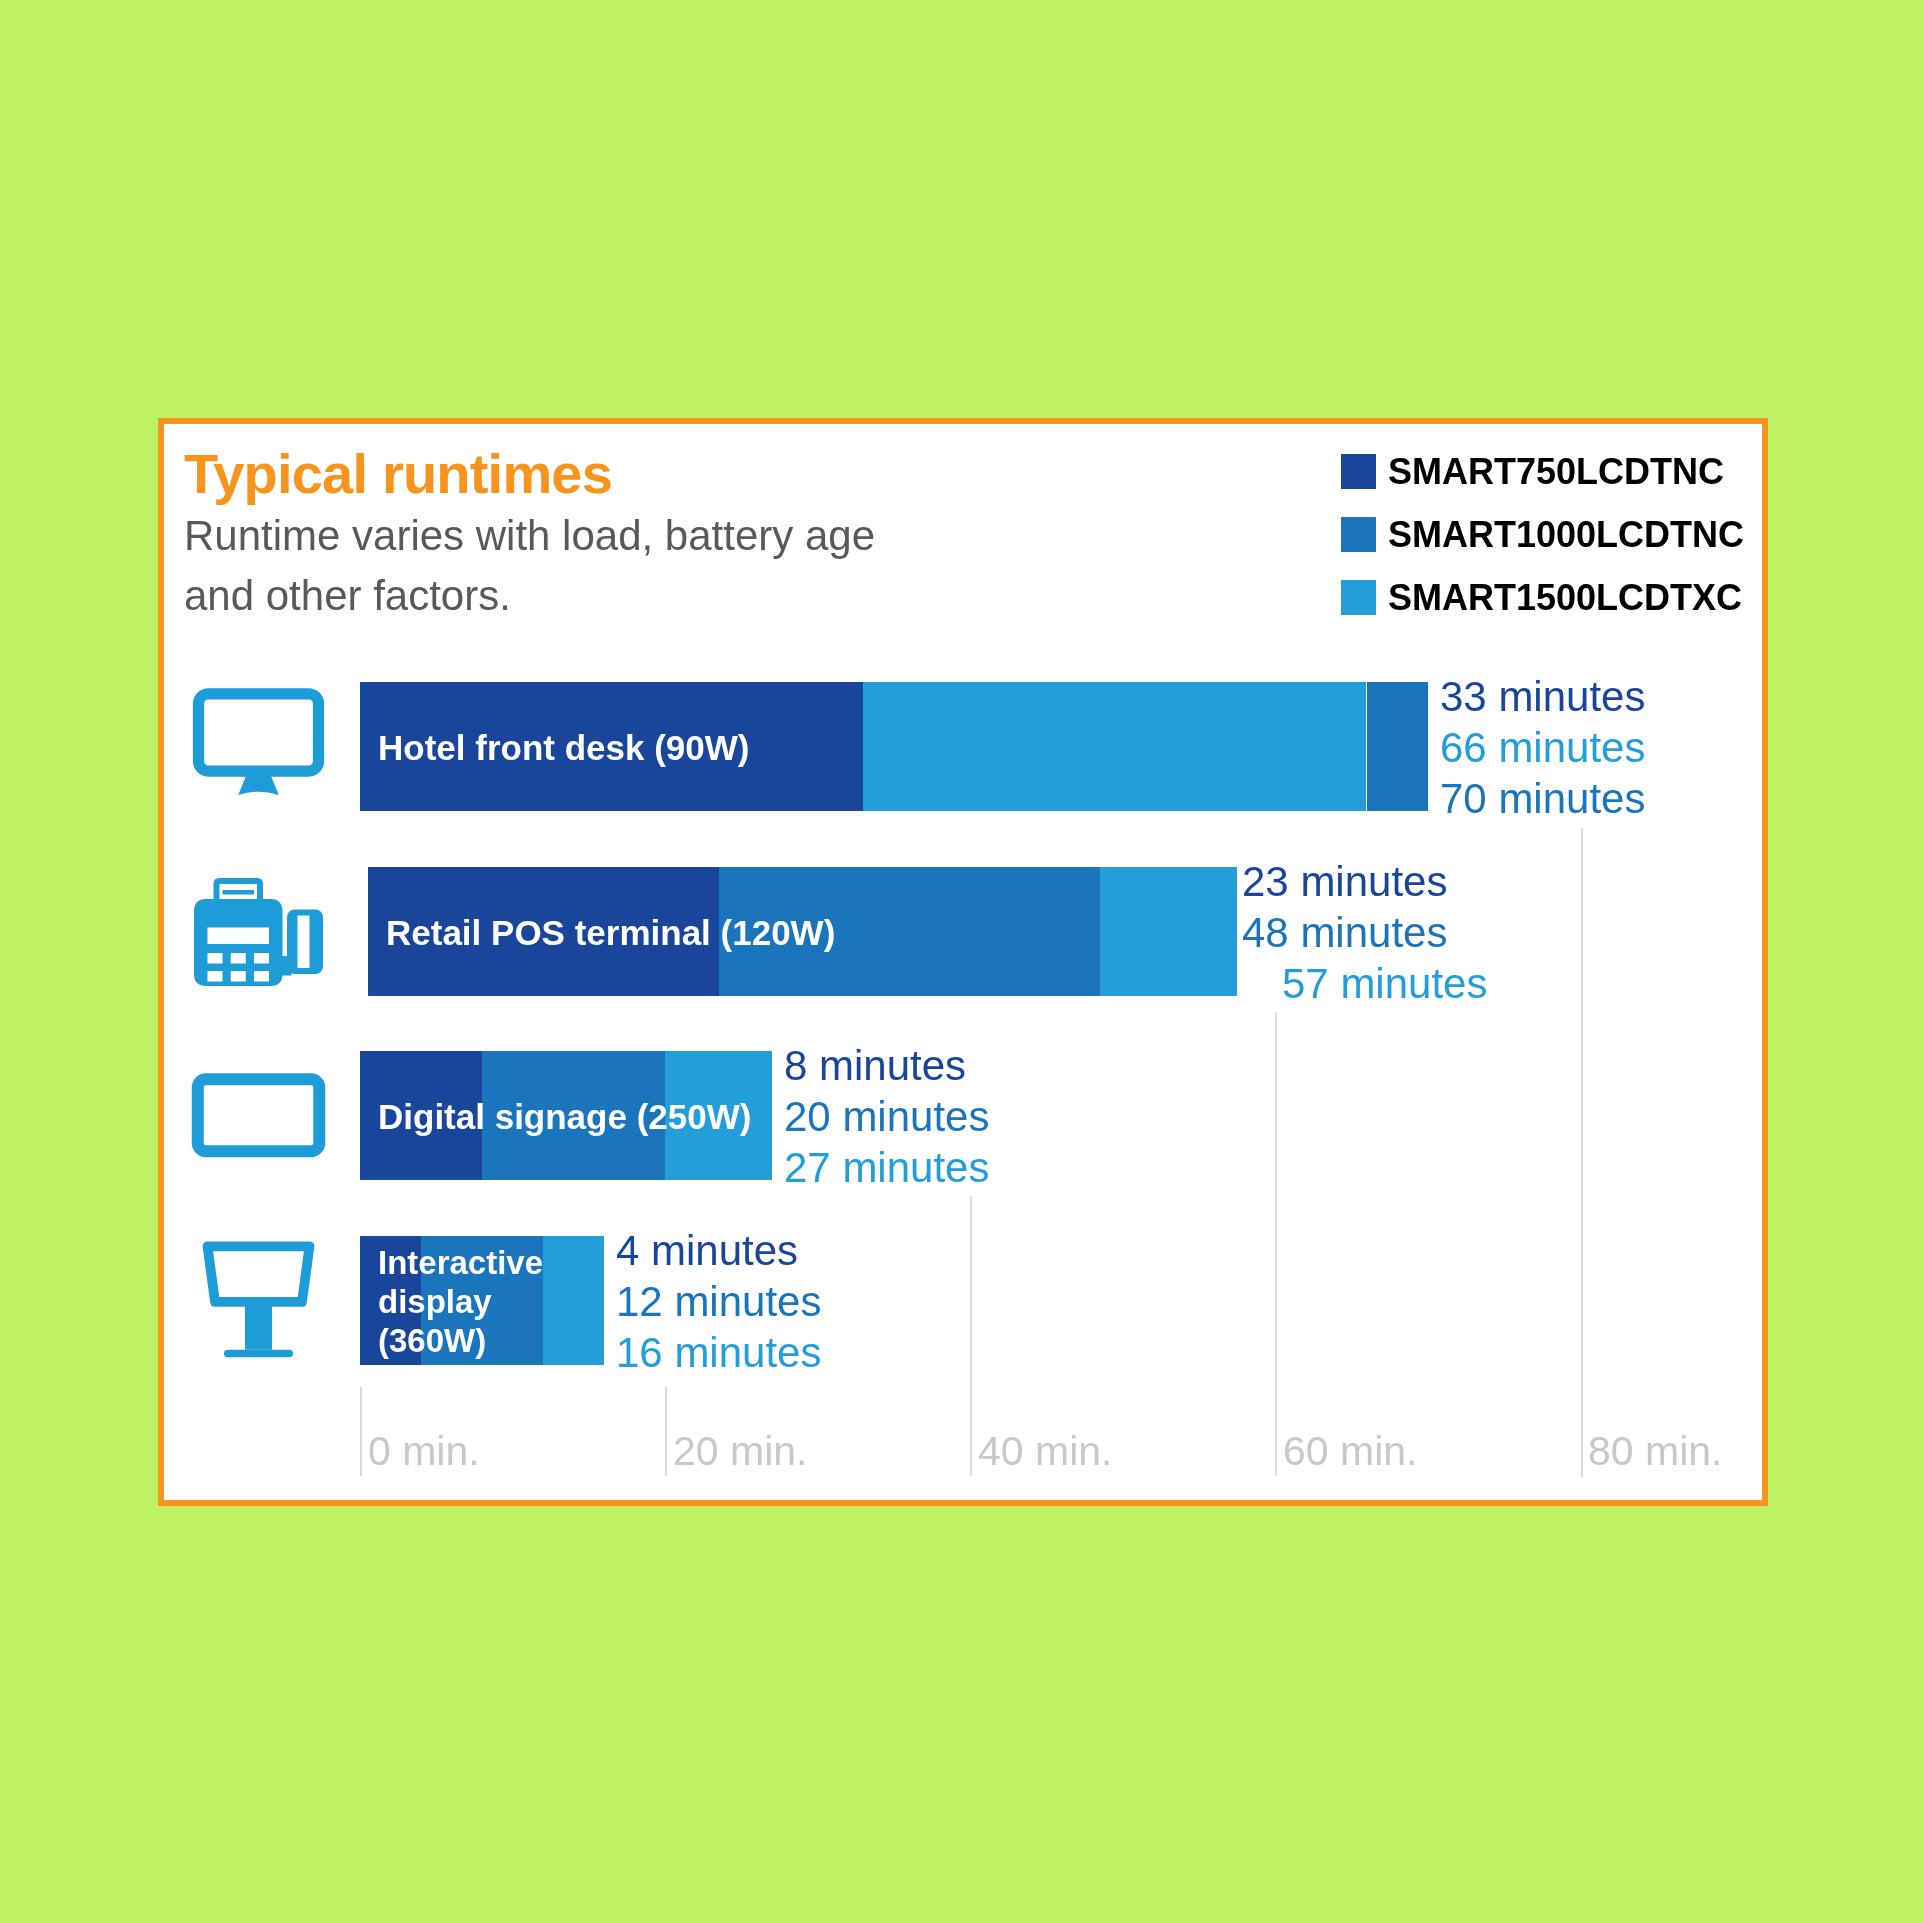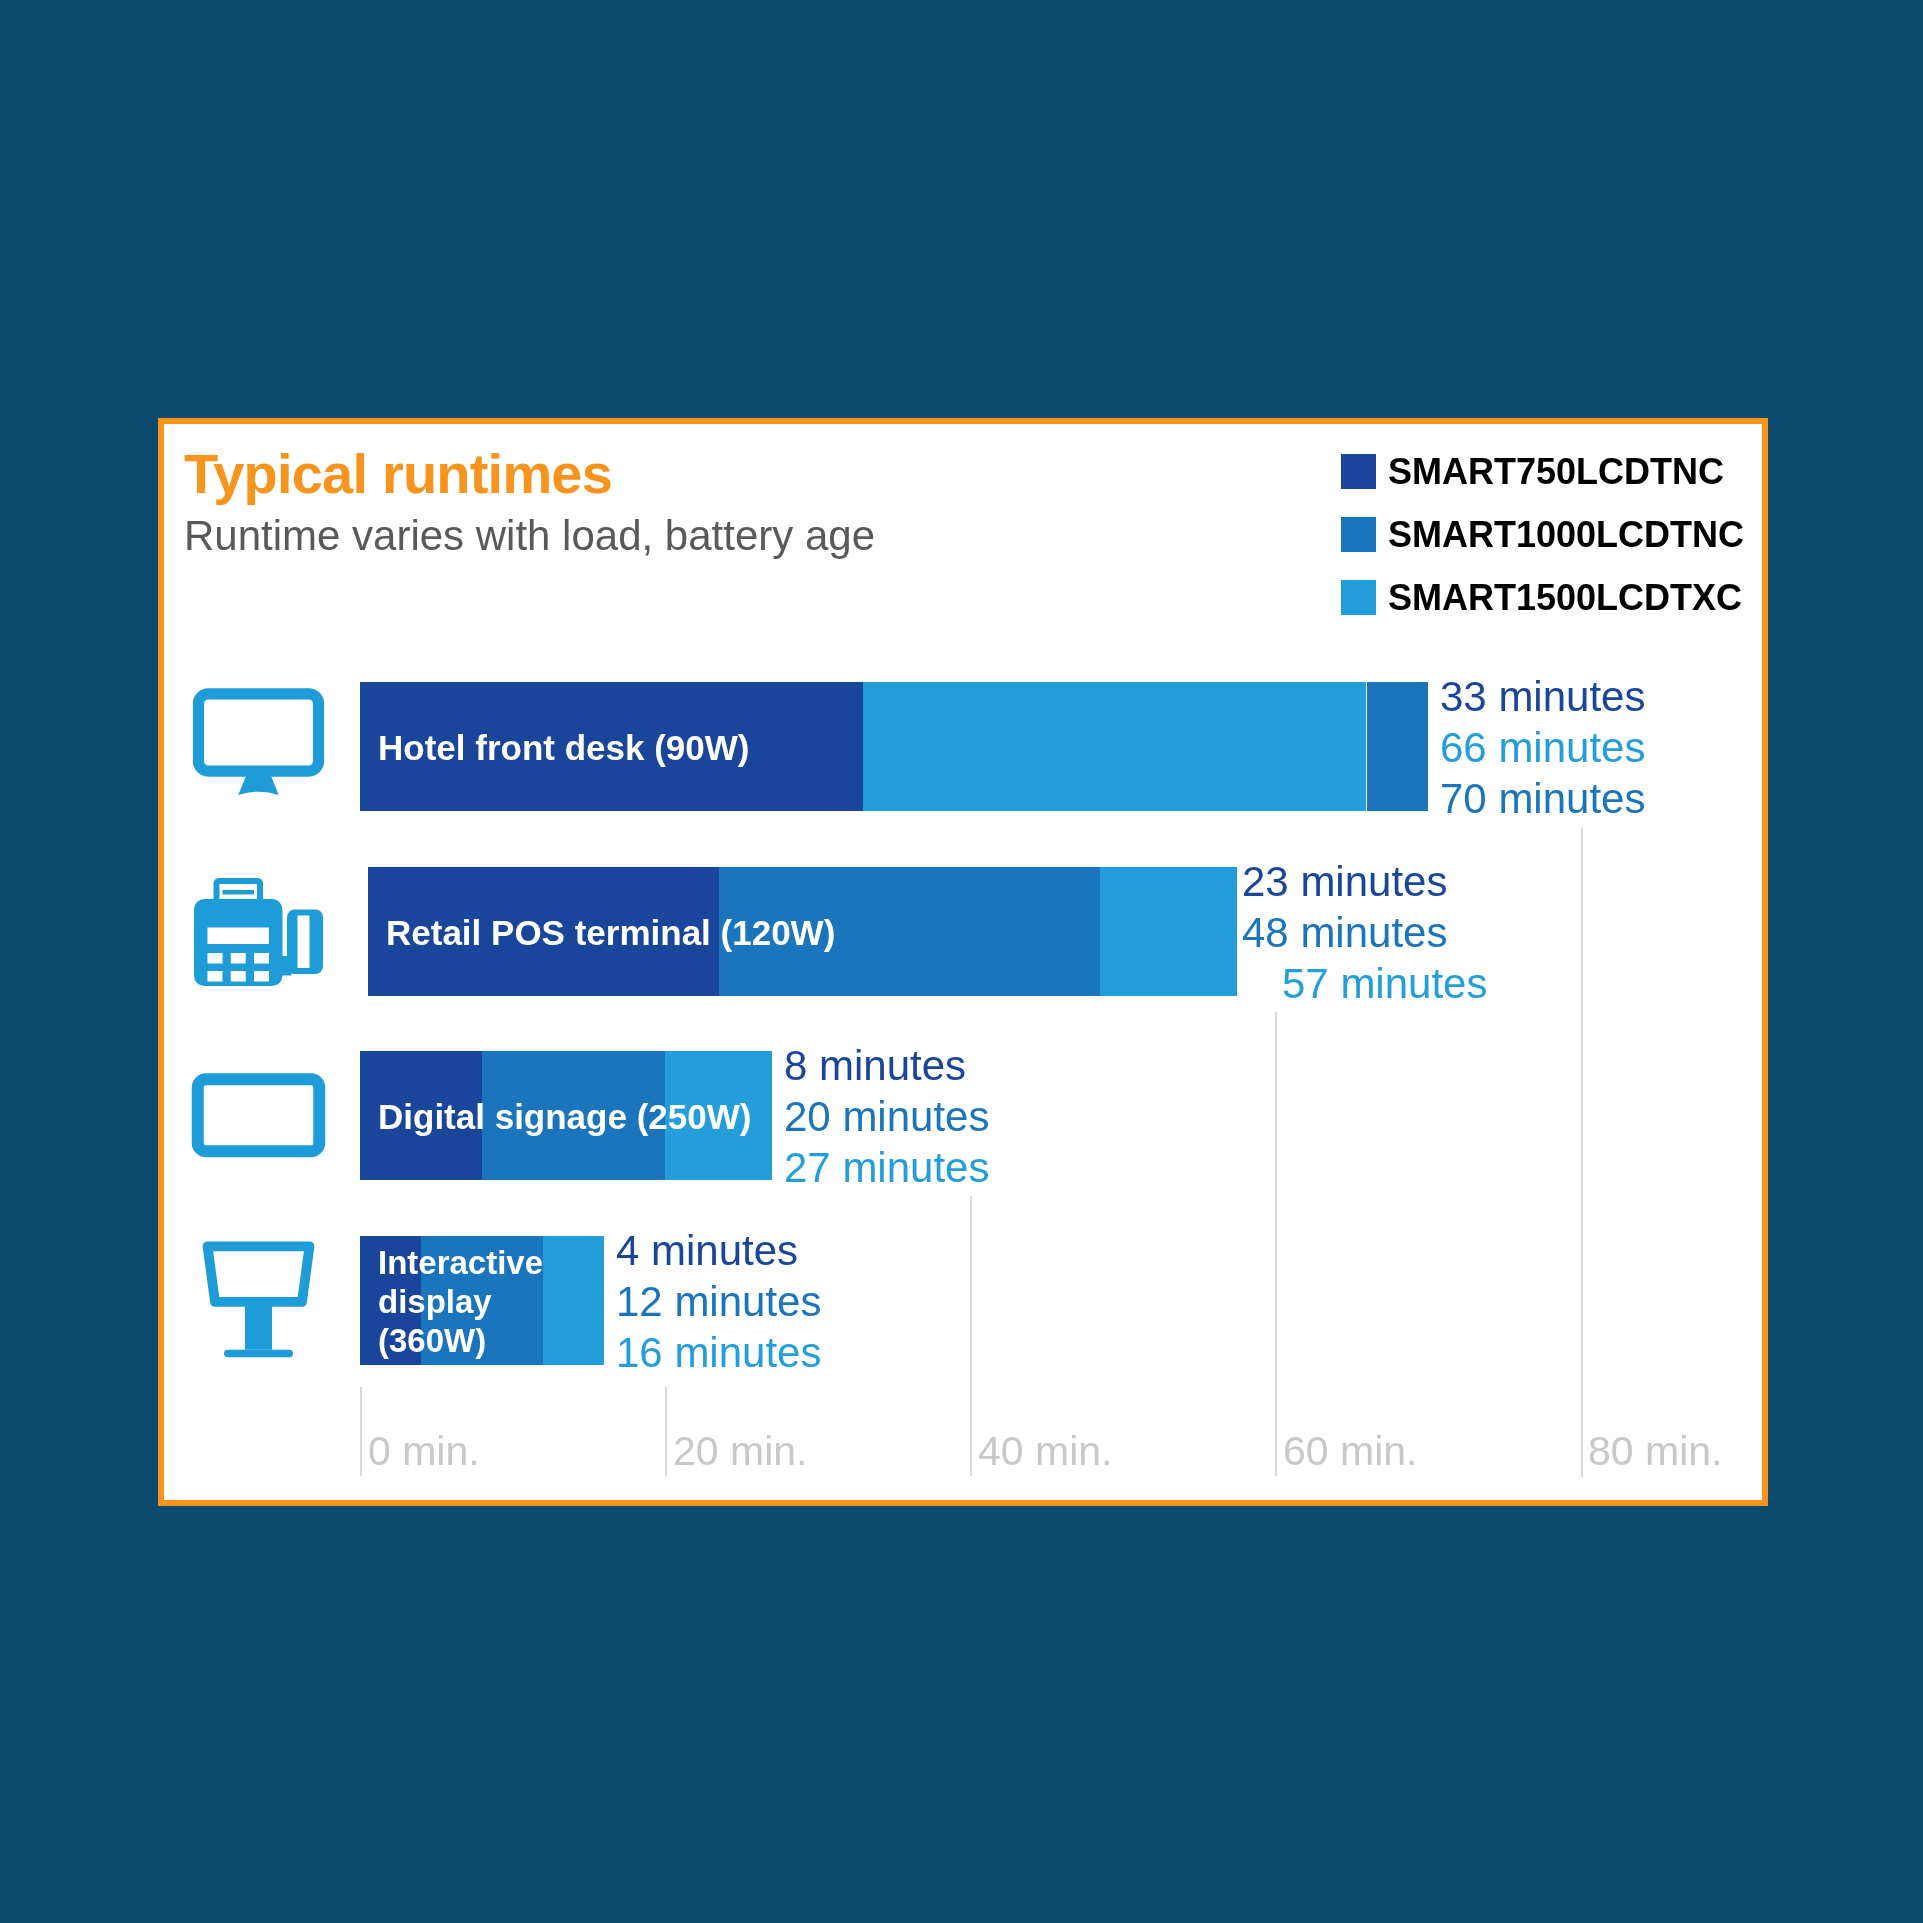--- a/index.html
+++ b/index.html
@@ -1,16 +1,16 @@
 <!DOCTYPE html>
 <html style="font-size:12px"><head>
 <meta charset="utf-8">
 <style>
   html,body{margin:0;padding:0;background:#ffffff;}
-  .canvas{position:relative;width:1924px;height:1924px;background:#0c4a6e;
+  .canvas{position:relative;width:1924px;height:1924px;background:#bef264;
           font-family:"Liberation Sans","DejaVu Sans",sans-serif;overflow:hidden;}
   .frame{position:absolute;left:158px;top:418px;width:1610px;height:1088px;
          border:6.8px solid #F7941E;box-sizing:border-box;background:#ffffff;}
   .header{position:absolute;left:20px;top:16.5px;}
   .title{font-size:56px;font-weight:bold;color:#F7941E;line-height:65px;letter-spacing:-0.8px;}
   .subtitle{font-size:42px;color:#58595B;line-height:60px;}
   .legend{position:absolute;left:1177px;top:30px;}
   .legend-item{display:flex;align-items:center;height:35px;margin-bottom:28px;}
   .legend-swatch{width:35px;height:35px;margin-right:12px;flex:0 0 auto;}
   .legend-label{font-size:36px;font-weight:bold;white-space:nowrap;}
@@ -30,20 +30,21 @@
 </head>
 <body>
 
 <div class="canvas">
   <div class="frame">
 
     <div class="header">
       <div class="title">Typical runtimes</div>
       <div class="subtitle">
         <div>Runtime varies with load, battery age</div>
+        <div>and other factors.</div>
       </div>
     </div>
 
     <div class="legend">
       <div class="legend-item">
         <div class="legend-swatch" style="background: rgb(25, 69, 154);"></div>
         <div class="legend-label">SMART750LCDTNC</div>
       </div>
       <div class="legend-item">
         <div class="legend-swatch" style="background: rgb(27, 117, 188);"></div>

